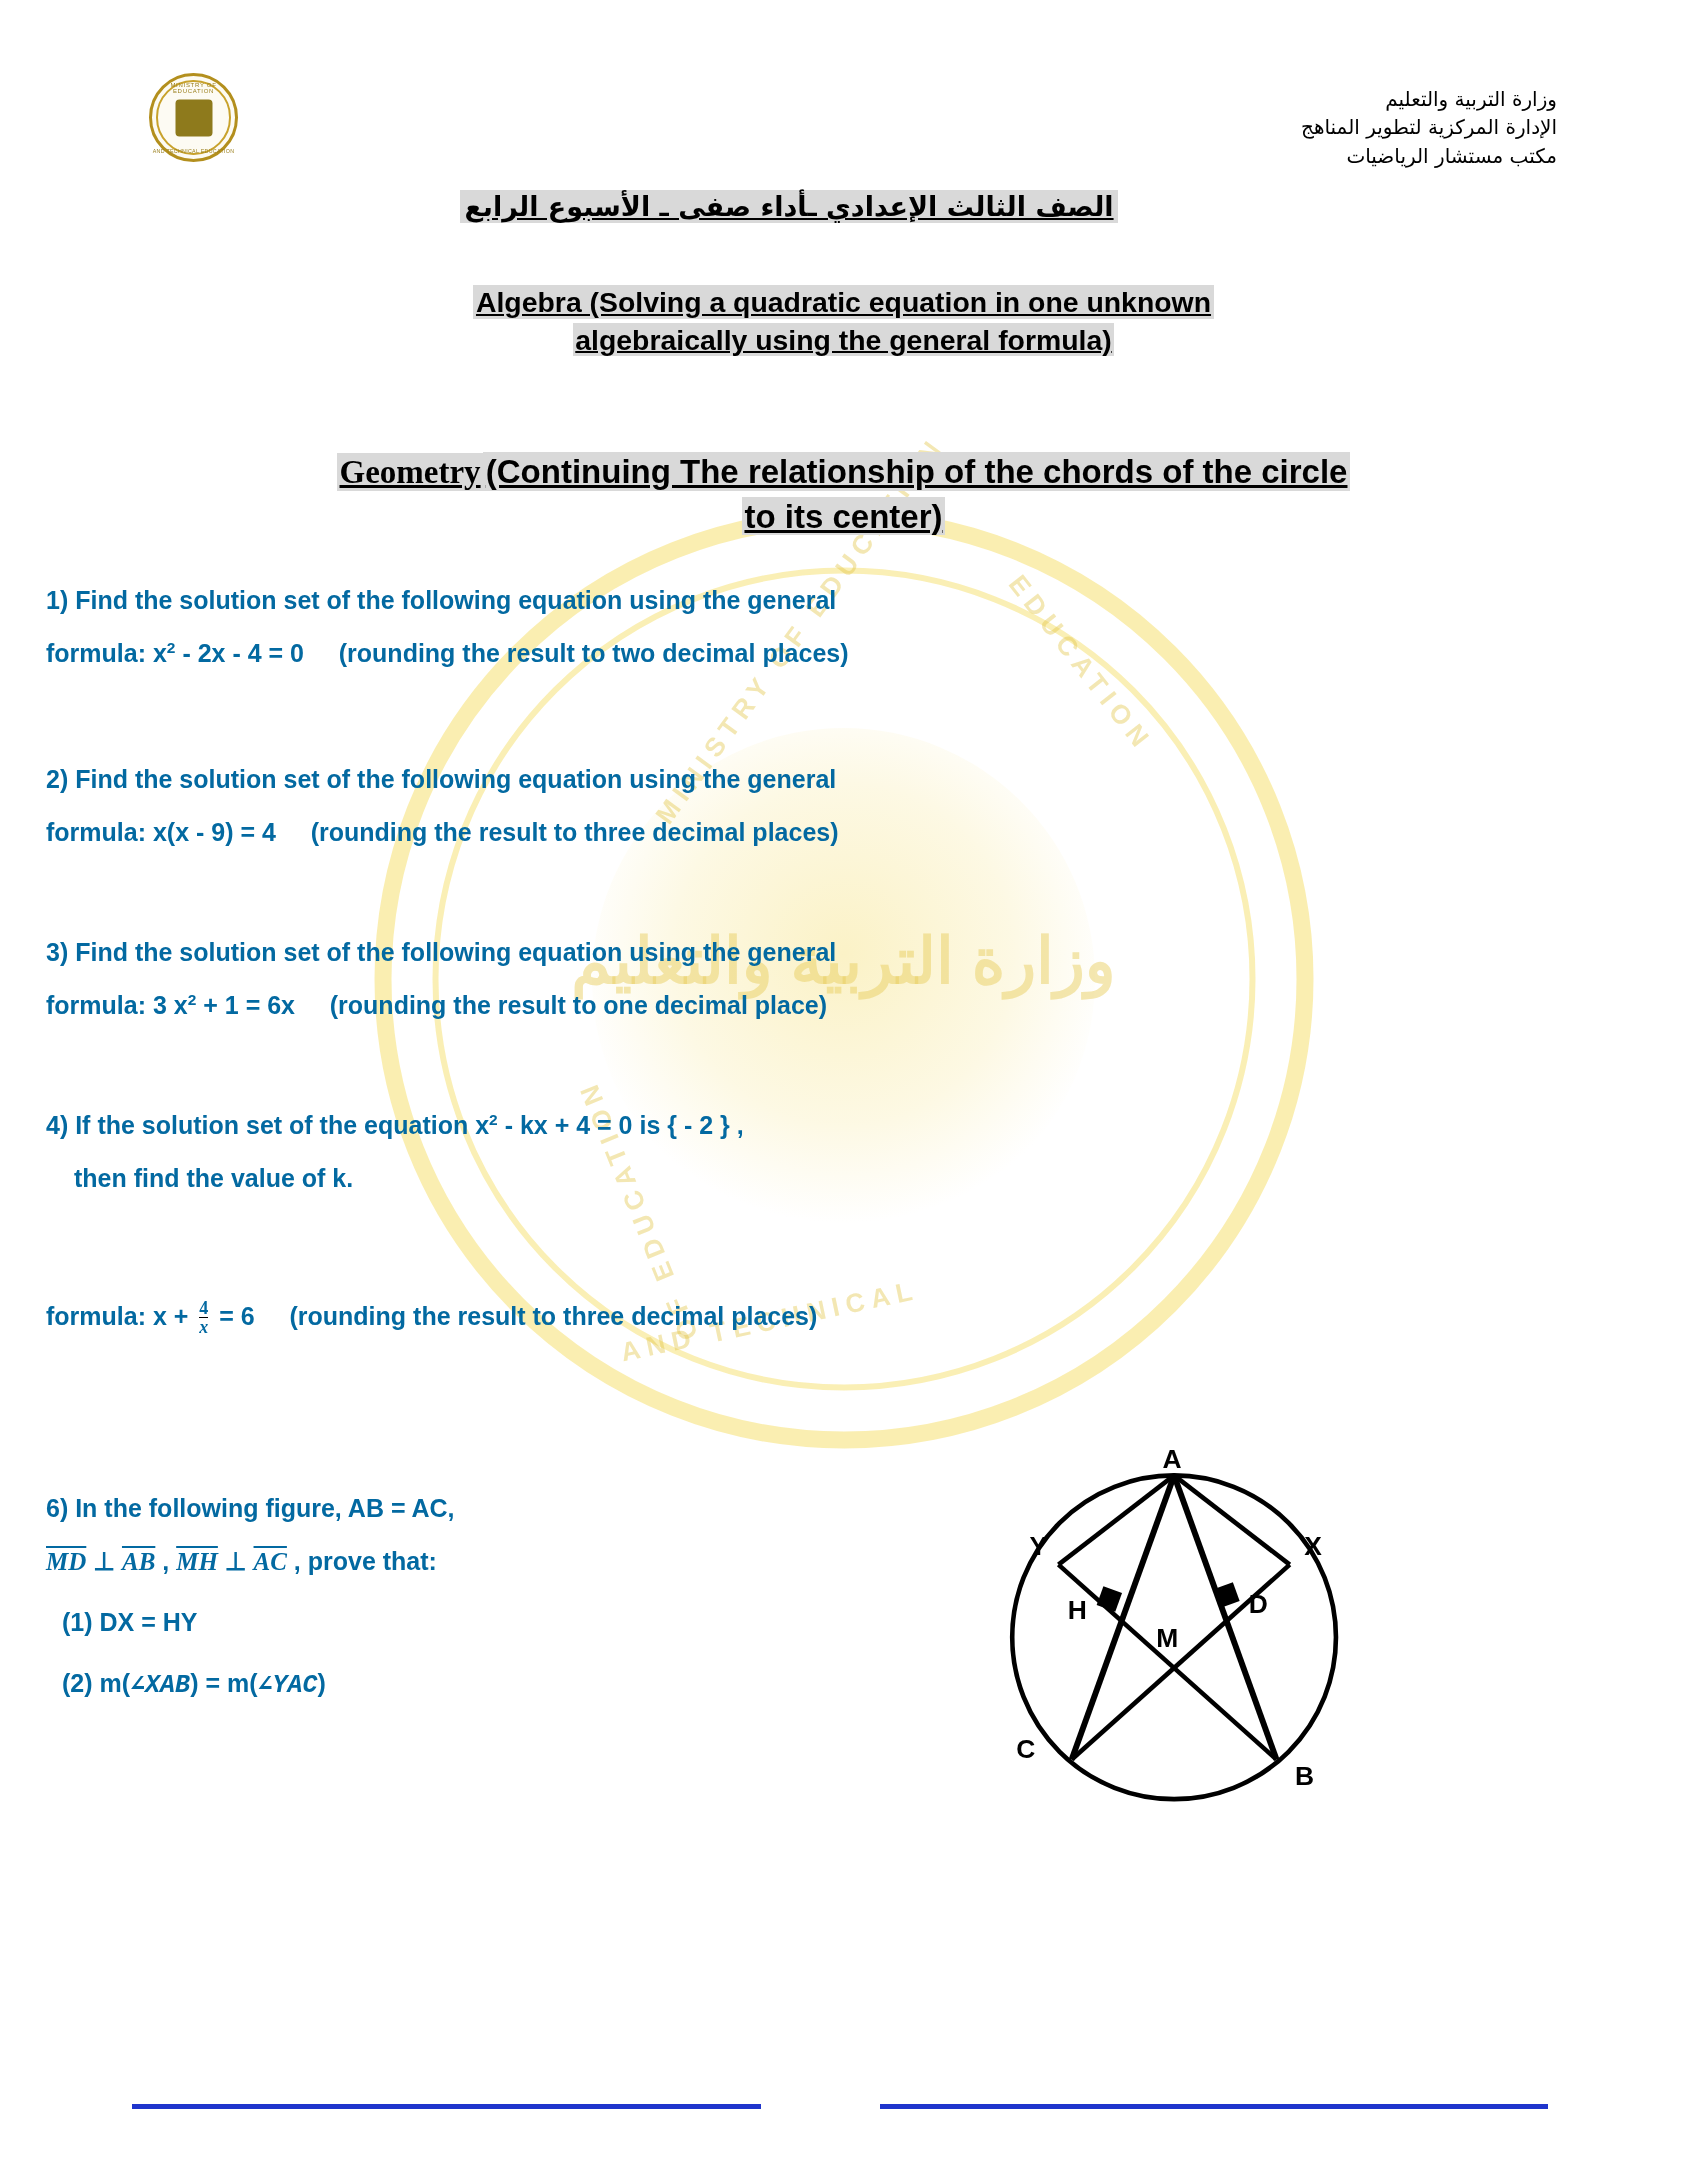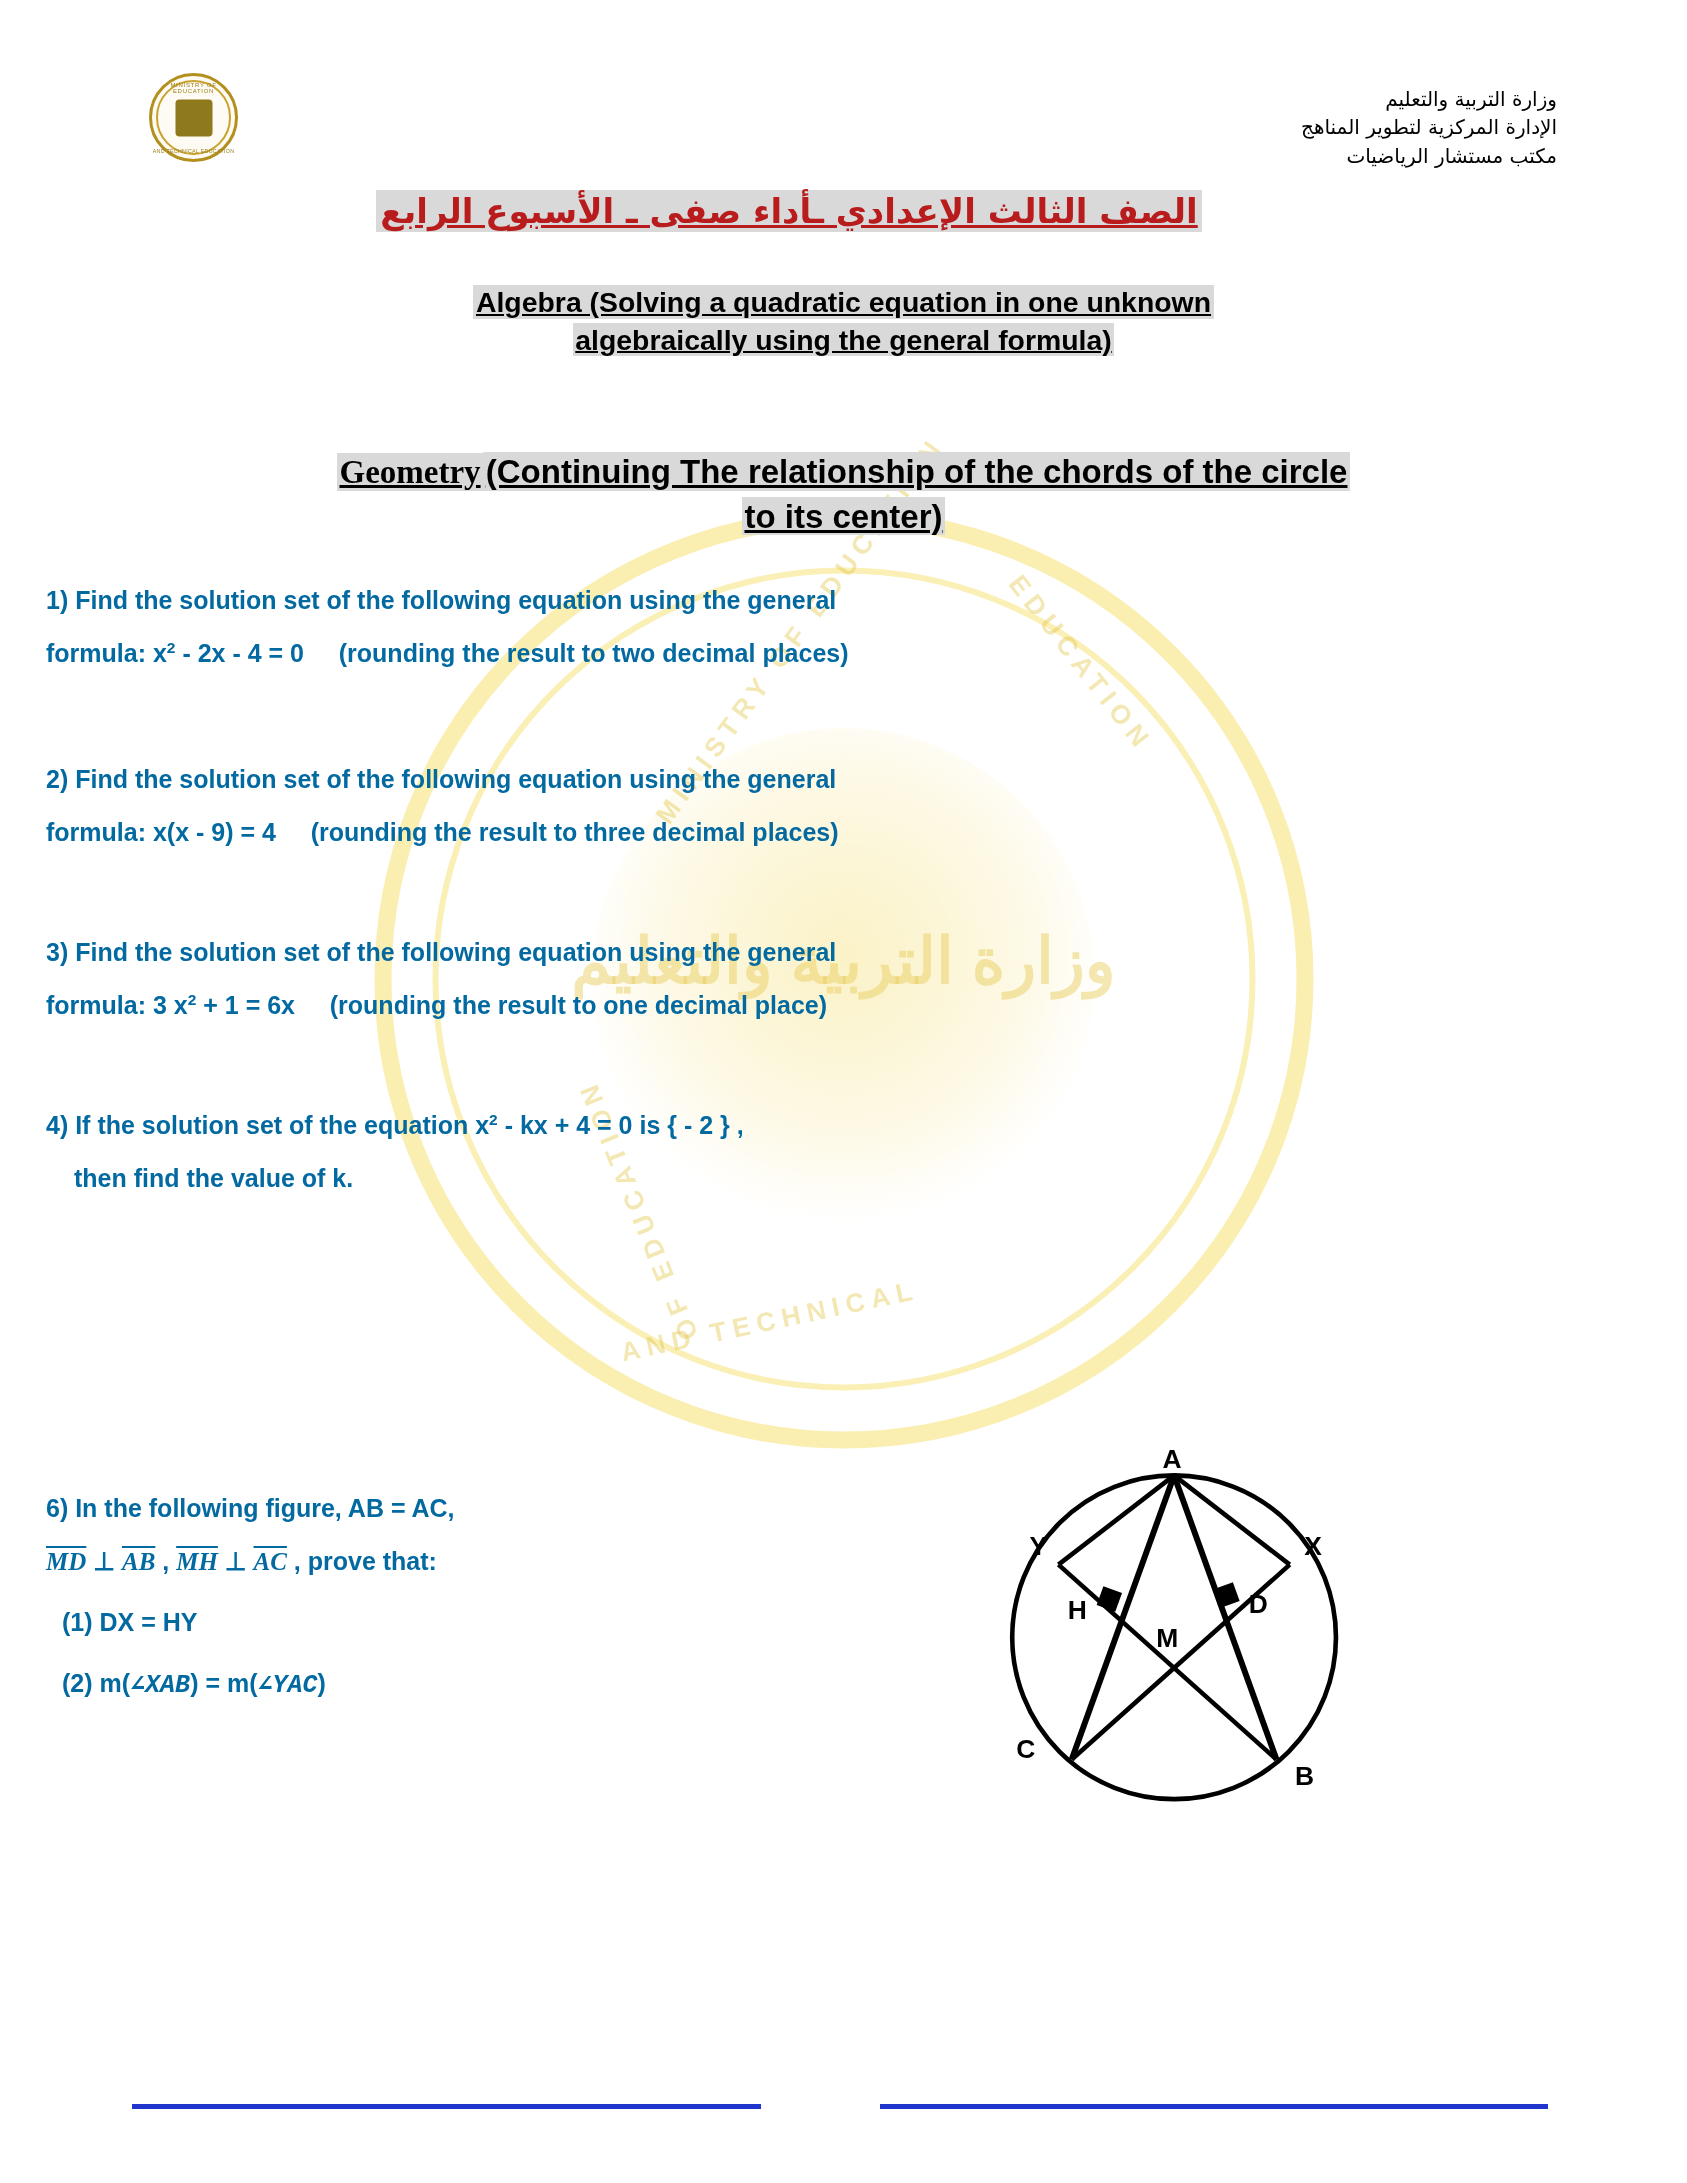--- a/index.html
+++ b/index.html
@@ -103,22 +103,22 @@
     text-align:right; direction:rtl;
     font-size:20px; line-height:1.42;
     color:#000; font-family:"DejaVu Sans", sans-serif;
   }
 
   .hl { background:#d9d9d9; }
 
   .title-ar{
     position:absolute; left:0; right:109px; top:191px;
     text-align:center; direction:rtl;
-    font-size:34px; font-weight:bold;
-    color:#b91c1c; text-decoration:underline;
+    font-size:27px; font-weight:bold;
+    color:#000000; text-decoration:underline;
     font-family:"DejaVu Sans", sans-serif;
   }
   .title-ar span{ padding:1.3px 4px; }
 
   .title-alg{
     position:absolute; left:99px; right:99px; top:284px;
     text-align:center;
     font-size:28.4px; font-weight:bold; line-height:1.32;
     text-decoration:underline;
   }
@@ -243,20 +243,24 @@
   </div>
 
   <div class="qblock q4">
     <span class="ln">
       <span>4) If the solution set of the equation x</span><sup>2</sup><span> - kx + 4 = 0  is  { - 2 } ,</span>
     </span>
     <span class="ln"><span class="ind"></span><span>then find the value of  k.</span></span>
   </div>
 
   <div class="qblock q5">
+    <span class="ln">
+      <span>formula: x + </span><span class="frac"><span class="num">4</span><span class="den">x</span></span><span> = 6</span>
+      &nbsp;&nbsp;&nbsp;&nbsp;<span>(rounding the result to three decimal places)</span>
+    </span>
   </div>
 
   <div class="qblock q6">
     <span class="ln">6) In the following figure,  AB = AC,</span>
     <span class="ln">
       <span class="ovl">MD</span><span> ⊥ </span><span class="ovl">AB</span><span> , </span><span class="ovl">MH</span><span> ⊥ </span><span class="ovl">AC</span><span> , prove that:</span>
     </span>
     <span class="ln" style="margin-top:22.5px;"><span class="ind" style="width:16px;"></span><span>(1) DX = HY</span></span>
     <span class="ln" style="margin-top:22.5px;"><span class="ind" style="width:16px;"></span><span>(2) m(</span><span class="ital">∠XAB</span><span>) = m(</span><span class="ital">∠YAC</span><span>)</span></span>
   </div>

